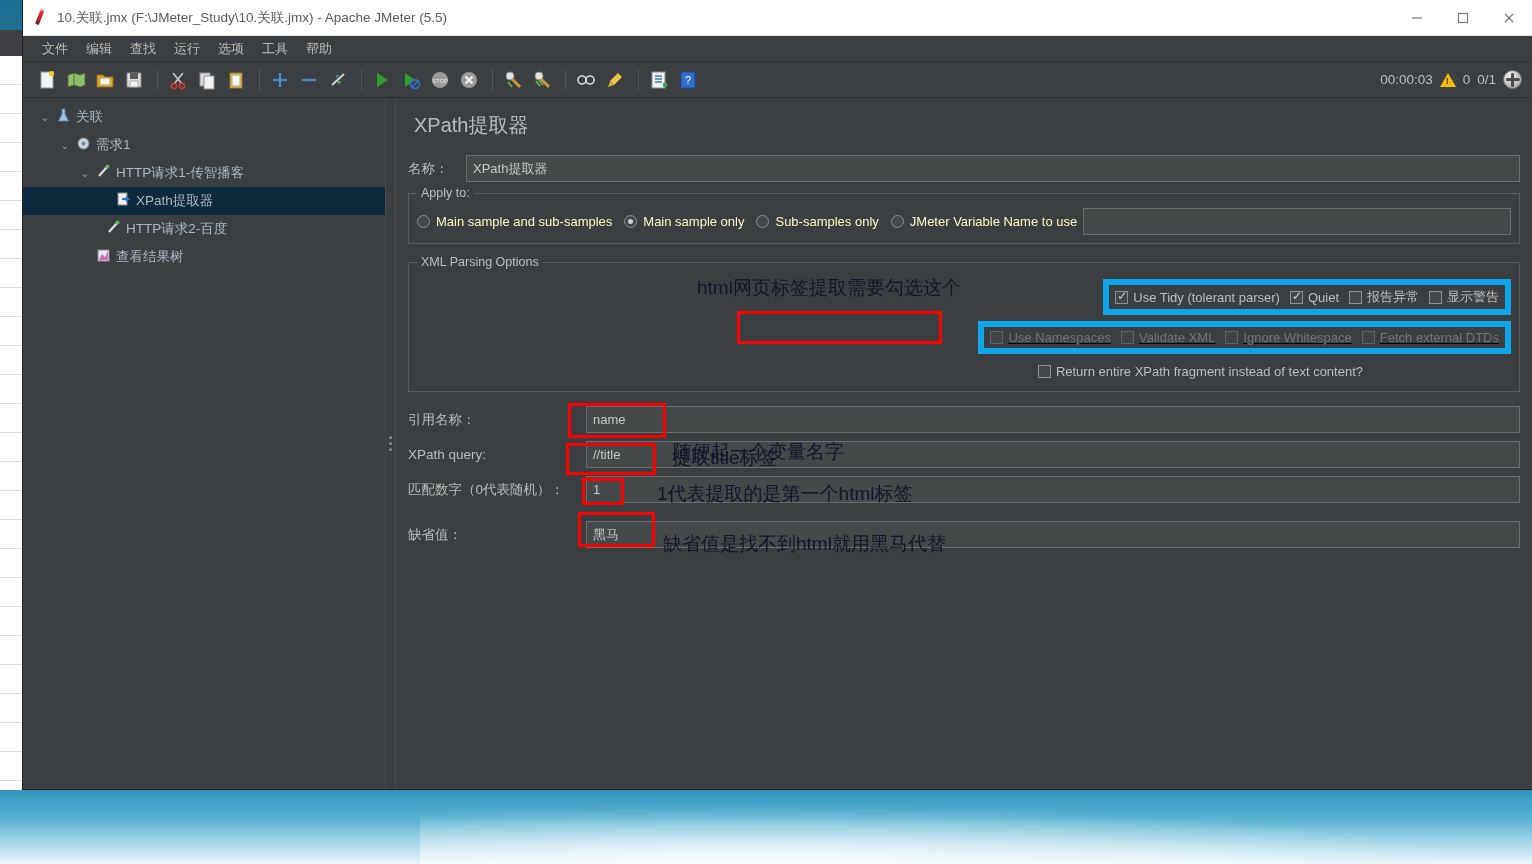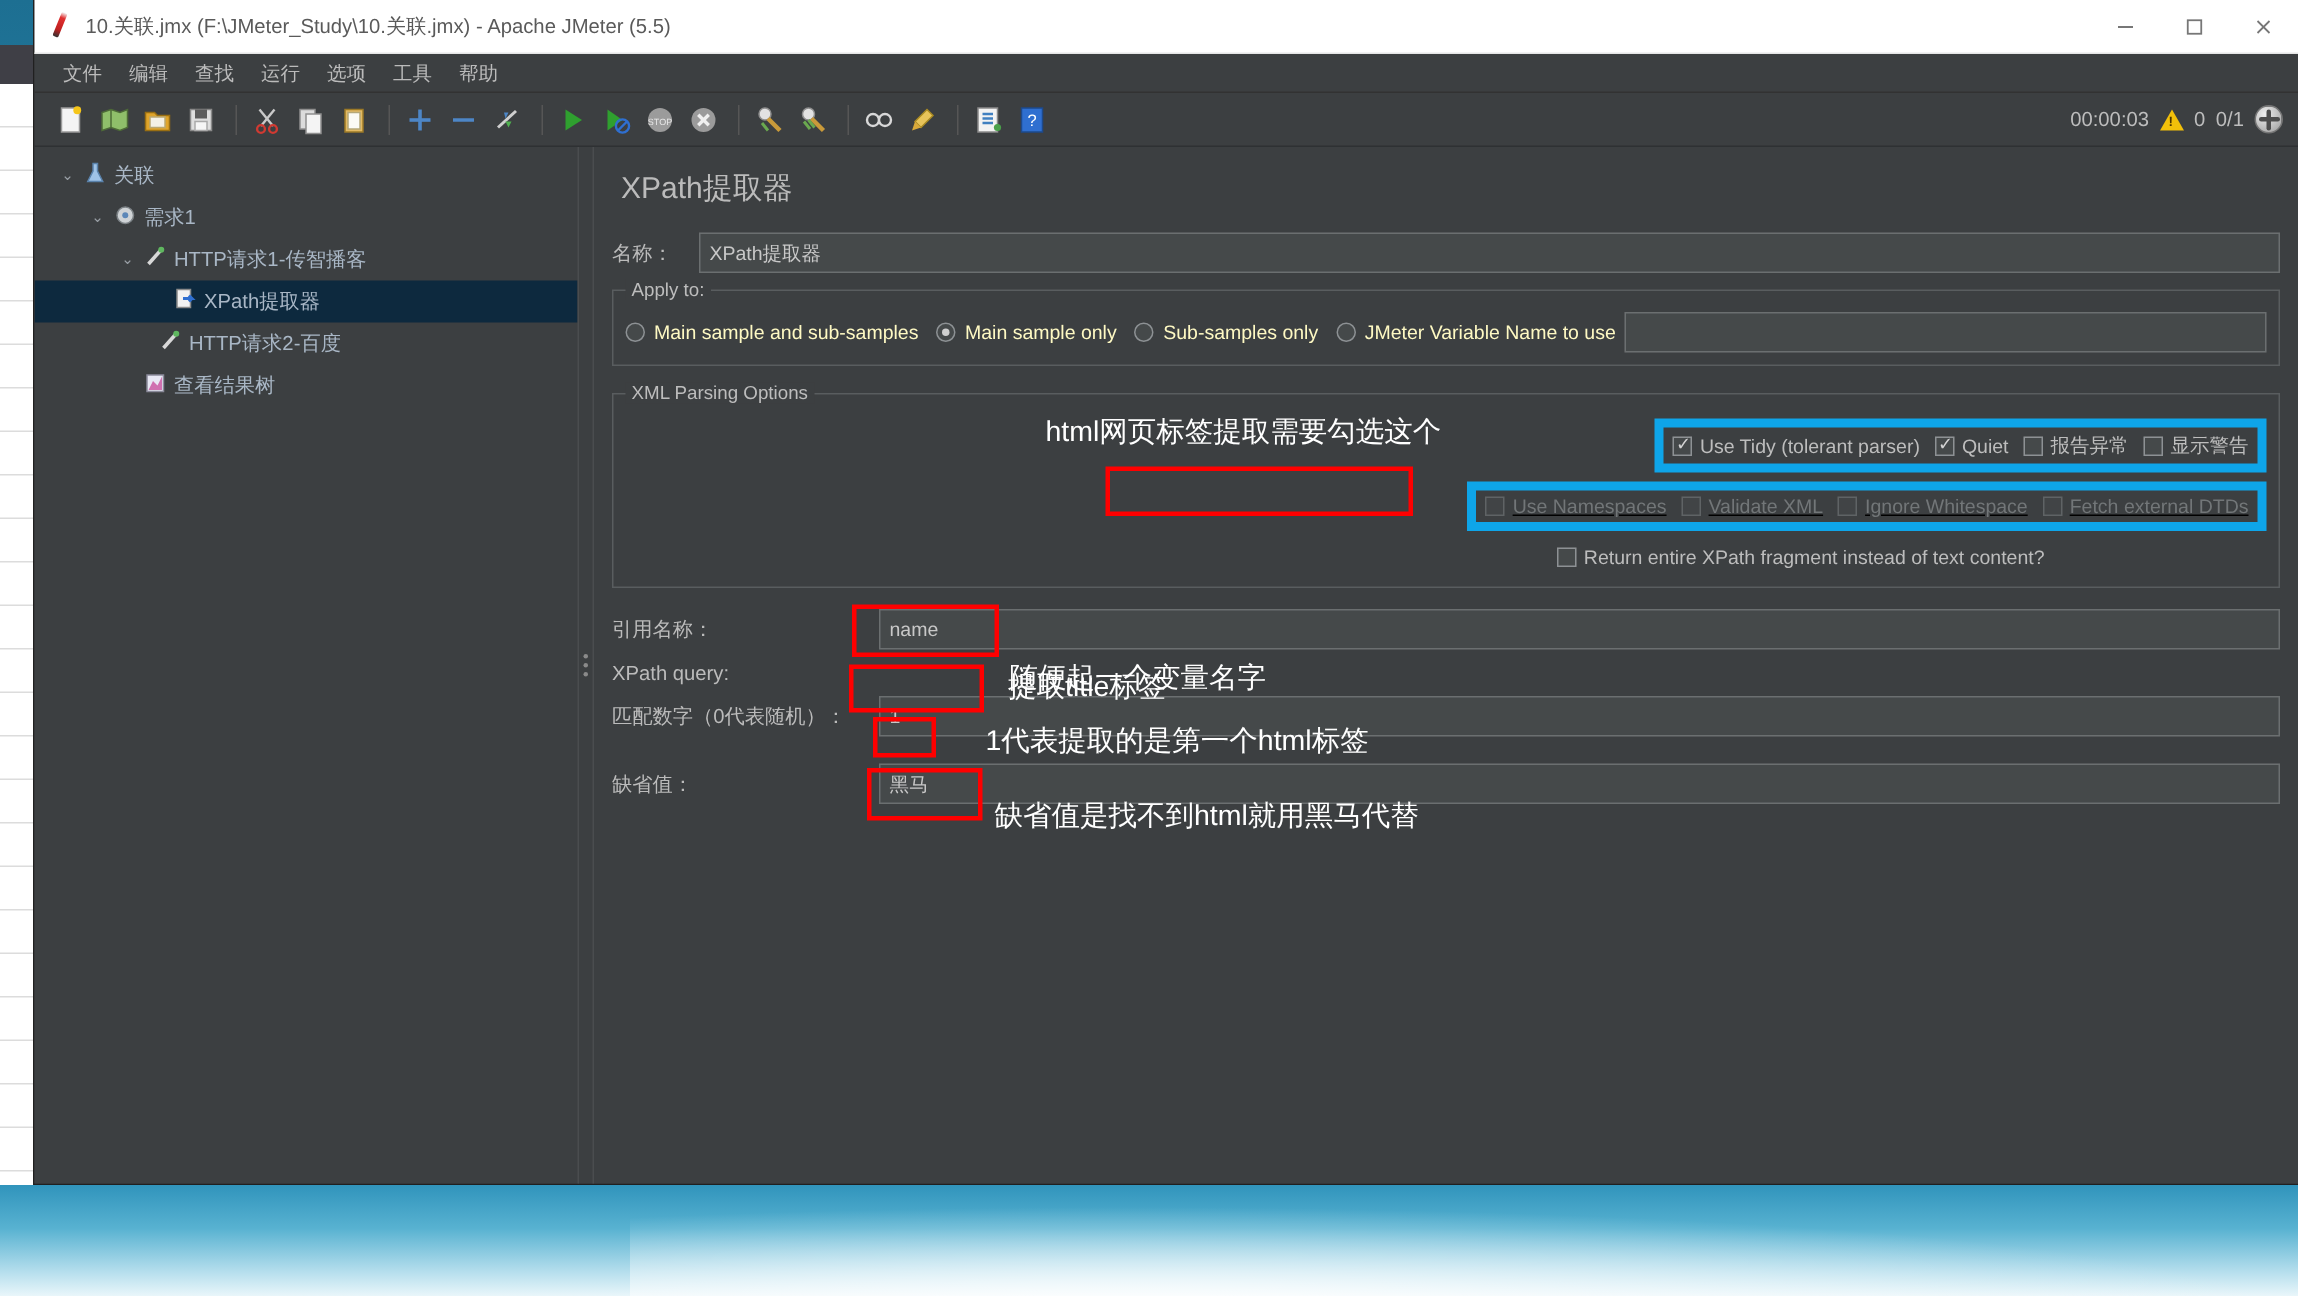--- a/index.html
+++ b/index.html
@@ -197,21 +197,21 @@
   .cbox.disabled { border-color:#5f6365; background:#414446; }
   .chk-opt { display:flex; align-items:center; margin-right: 10px; color:#bdbdbd; font-size:13px; white-space:nowrap;}
   .chk-opt.dim { color:#727678; }
 
   .bordered-box {
     border: 6px solid #0ea5e9; padding: 3px 6px; display: inline-flex; align-items:center;
   }
 
   
   .red-note {
-    position: absolute; color: #ffffff; font-size: 19px; white-space: nowrap;
+    position: absolute; color: #0f172a; font-size: 19px; white-space: nowrap;
     font-family: "Liberation Sans", "DejaVu Sans", sans-serif;
     text-align: right;
   }
   .red-rect {
     position: absolute; border: 3px solid #ff0000; pointer-events: none;
   }
 
   
   #panel-scroll-edge {
     position:absolute; right:0; top:0; width:2px; height:100%; background:#3c3f41;
@@ -614,20 +614,21 @@
         </div>
       </div>
 
       <div style="margin-top:14px;">
         <div class="frow" style="margin-bottom:8px">
           <div class="flabel" style="width:178px">引用名称：</div>
           <input class="finput" style="flex: 1 1 0%;" value="name">
         </div>
         <div class="frow" style="margin-bottom:8px">
           <div class="flabel" style="width:178px">XPath query:</div>
+          <input class="finput" style="flex: 1 1 0%;" value="//title">
         </div>
         <div class="frow" style="margin-bottom:18px">
           <div class="flabel" style="width:178px">匹配数字（0代表随机）：</div>
           <input class="finput" style="flex: 1 1 0%;" value="1">
         </div>
         <div class="frow" style="margin-bottom:8px">
           <div class="flabel" style="width:178px">缺省值：</div>
           <input class="finput" style="flex: 1 1 0%;" value="黑马">
         </div>
       </div>

